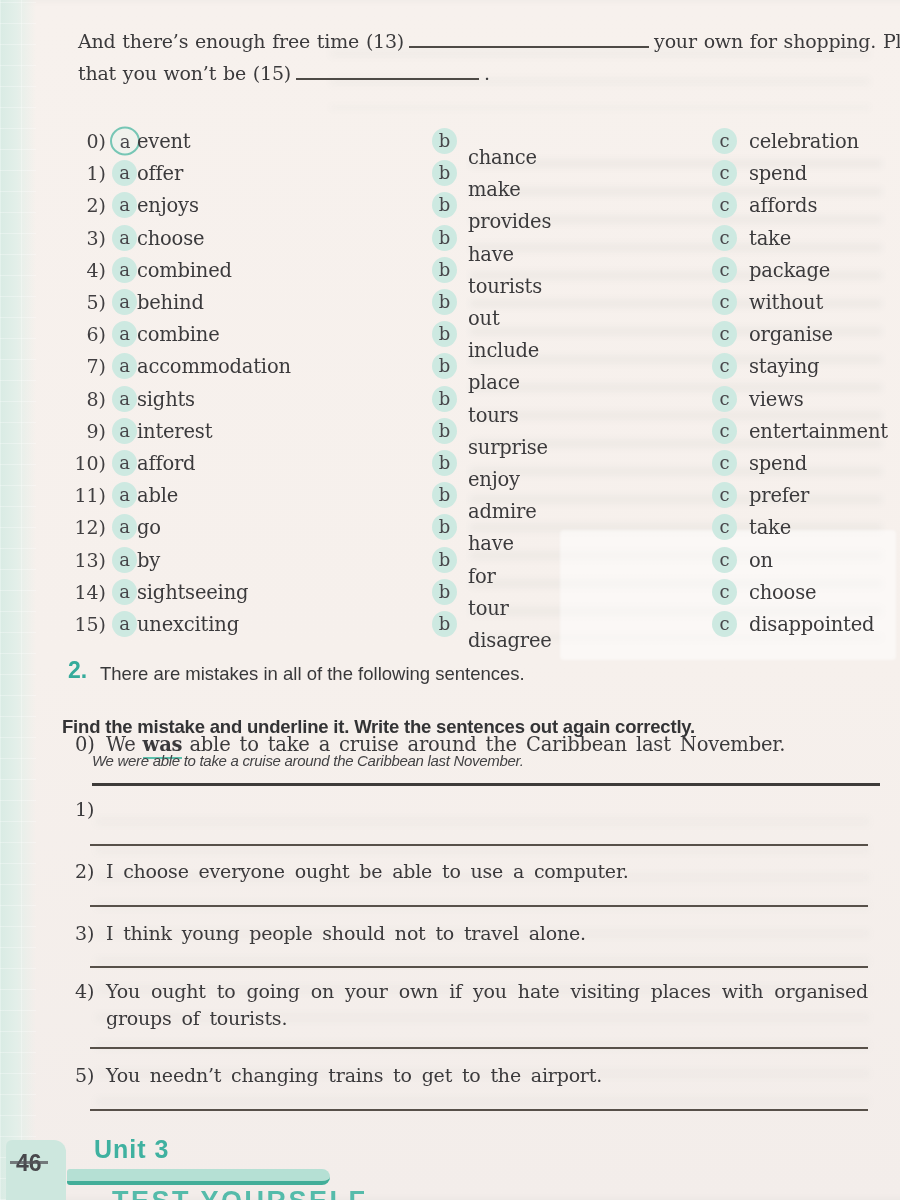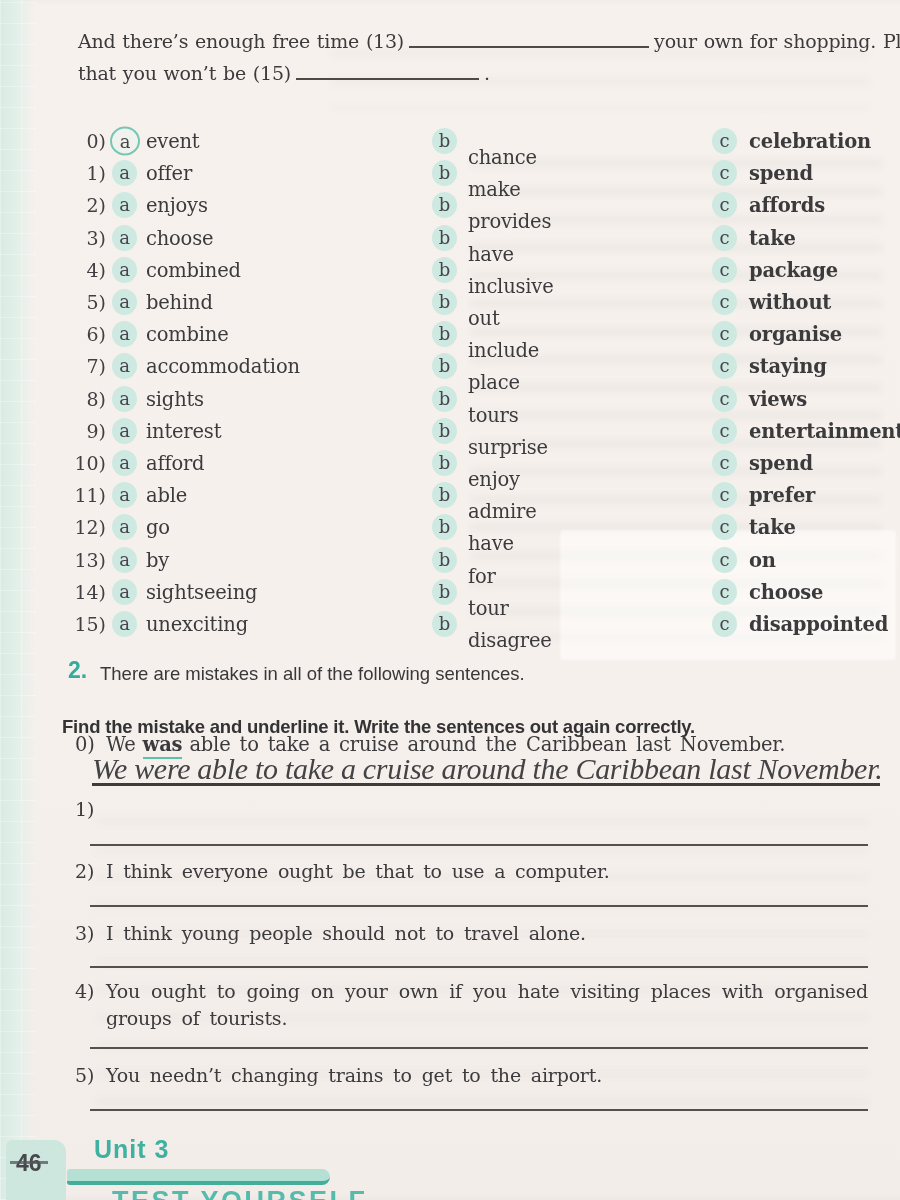--- a/index.html
+++ b/index.html
@@ -58,21 +58,21 @@
     border-radius:50%;background:#cde9e1;
     font-size:18px;color:#47464a;box-sizing:border-box;
   }
   .olet.ring{
     width:30px;height:29px;line-height:25px;background:rgba(231,243,238,.45);
     border:2px solid #76c6b5;
   }
   .la{left:112px;} .lb{left:432px;} .lc{left:712px;}
   .olet.ring.la{left:110px;}
   .oword{font-size:19.5px;color:#3b3a3c;letter-spacing:-0.2px;}
-  .wa{left:146px;} .wb{left:468px;margin-top:16px;} .wc{left:749px;font-weight:bold;}
+  .wa{left:137px;} .wb{left:468px;margin-top:16px;} .wc{left:749px;}
 
   
   .ex2-num{
     position:absolute;left:68px;top:657px;
     font:bold 23px/26px "Liberation Sans",sans-serif;color:#35ab9b;
   }
   .ex2-instr{
     position:absolute;left:100px;top:662px;width:700px;
     font:18.5px/24px "Liberation Sans",sans-serif;color:#38383a;
   }
@@ -82,22 +82,22 @@
   }
   .exline{
     position:absolute;left:75px;top:733px;width:800px;display:flex;
     font-size:19.5px;color:#3b3a3c;word-spacing:3px;letter-spacing:-0.2px;
   }
   .enum{flex:0 0 31px;}
   .mistake{margin:0 7px;border-bottom:2.5px solid #5cc0ab;padding-bottom:1px;font-weight:bold;}
   .hand{
     position:absolute;left:92px;top:752px;width:788px;height:31px;
     border-bottom:3px solid #3e3b39;
-    font-family:Liberation Serif, serif;font-style:italic;
-    font-size:30px;color:#434345;white-space:nowrap;letter-spacing:-0.3px;
+    font-family:Liberation Sans, sans-serif;font-style:italic;
+    font-size:15px;color:#434345;white-space:nowrap;letter-spacing:-0.3px;
   }
   .sent{
     position:absolute;left:75px;width:793px;display:flex;
     font-size:19px;line-height:27px;color:#3b3a3c;word-spacing:4px;letter-spacing:-0.2px;
   }
   .snum{flex:0 0 31px;}
   .sent.wrap .stext{text-align:justify;}
   .ansline{position:absolute;left:90px;width:778px;height:0;border-top:2px solid #575049;}
 
   
@@ -177,21 +177,21 @@
         <span class="olet lb">b</span>
         <span class="oword wb">have</span>
         <span class="olet lc">c</span>
         <span class="oword wc">take</span>
       </div>
       <div class="orow">
         <span class="onum">4)</span>
         <span class="olet la">a</span>
         <span class="oword wa">combined</span>
         <span class="olet lb">b</span>
-        <span class="oword wb">inclusive</span>
+        <span class="oword wb">tourists</span>
         <span class="olet lc">c</span>
         <span class="oword wc">package</span>
       </div>
       <div class="orow">
         <span class="onum">5)</span>
         <span class="olet la">a</span>
         <span class="oword wa">behind</span>
         <span class="olet lb">b</span>
         <span class="oword wb">out</span>
         <span class="olet lc">c</span>
@@ -299,21 +299,21 @@
   </div>
   <div class="hand">We were able to take a cruise around the Caribbean last November.</div>
 
   <div>
       <div class="sent" style="top: 796px;">
         <span class="snum">1)</span>
       </div>
       <div class="ansline" style="top: 844px;"></div>
       <div class="sent" style="top: 858px;">
         <span class="snum">2)</span>
-        <span class="stext">I think everyone ought be that to use a computer.</span>
+        <span class="stext">I choose everyone ought be able to use a computer.</span>
       </div>
       <div class="ansline" style="top: 905px;"></div>
       <div class="sent" style="top: 920px;">
         <span class="snum">3)</span>
         <span class="stext">I think young people should not to travel alone.</span>
       </div>
       <div class="ansline" style="top: 966px;"></div>
       <div class="sent wrap" style="top: 978px;">
         <span class="snum">4)</span>
         <span class="stext">You ought to going on your own if you hate visiting places with organised groups of tourists.</span>

